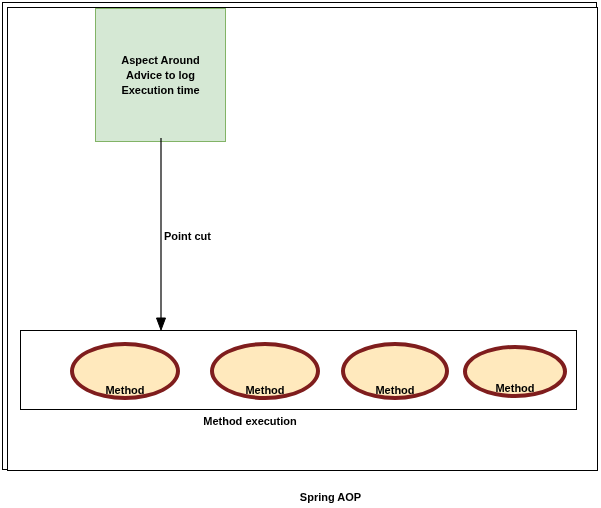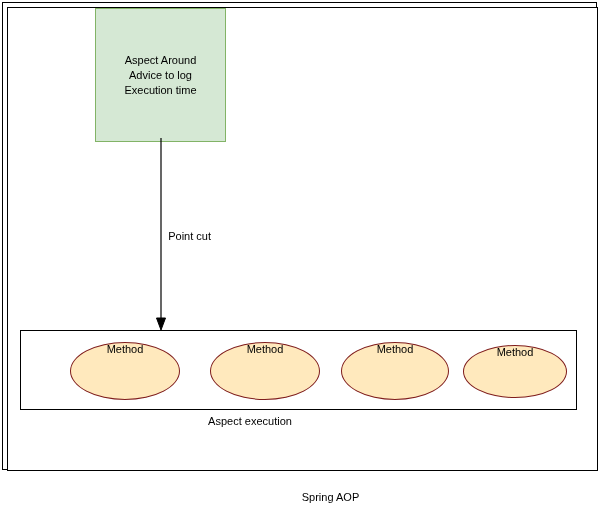--- a/index.html
+++ b/index.html
@@ -14,20 +14,21 @@
     overflow: hidden;
     font-family: "Liberation Sans", sans-serif;
     color: #000000;
   }
 
   #stage {
     position: absolute;
     left: 0; top: 0;
     width: 601px;
     height: 508px;
+    font-weight: bold;
   }
 
   
   .canvas-frame {
     position: absolute;
     left: 2px;
     top: 2px;
     width: 595px;
     height: 468px;
     border: 1px solid #000000;
@@ -95,25 +96,25 @@
     top: 330px;
     width: 557px;
     height: 80px;
     border: 1px solid #000000;
     box-sizing: border-box;
     background: transparent;
   }
   .method-ellipse {
     position: absolute;
     background: #ffe9bd;
-    border: 1px solid #7f1d1d;
+    border: 4px solid #7f1d1d;
     border-radius: 50%;
     box-sizing: border-box;
     display: flex;
-    align-items: flex-start;
+    align-items: flex-end;
     justify-content: center;
     font-size: 11px;
     color: #000000;
   }
   .exec-caption {
     position: absolute;
     left: 170px;
     top: 414px;
     width: 160px;
     text-align: center;
@@ -168,17 +169,17 @@
   </div>
 
   <div class="method-ellipse" style="left:341px; top:342px; width:108px; height:58px;">
     <span>Method</span>
   </div>
 
   <div class="method-ellipse" style="left:463px; top:345px; width:104px; height:53px;">
     <span>Method</span>
   </div>
 
-  <div class="exec-caption">Aspect execution</div>
+  <div class="exec-caption">Method execution</div>
 
   <div class="figure-caption">Spring AOP</div>
 
 </div>
 
 </body></html>

